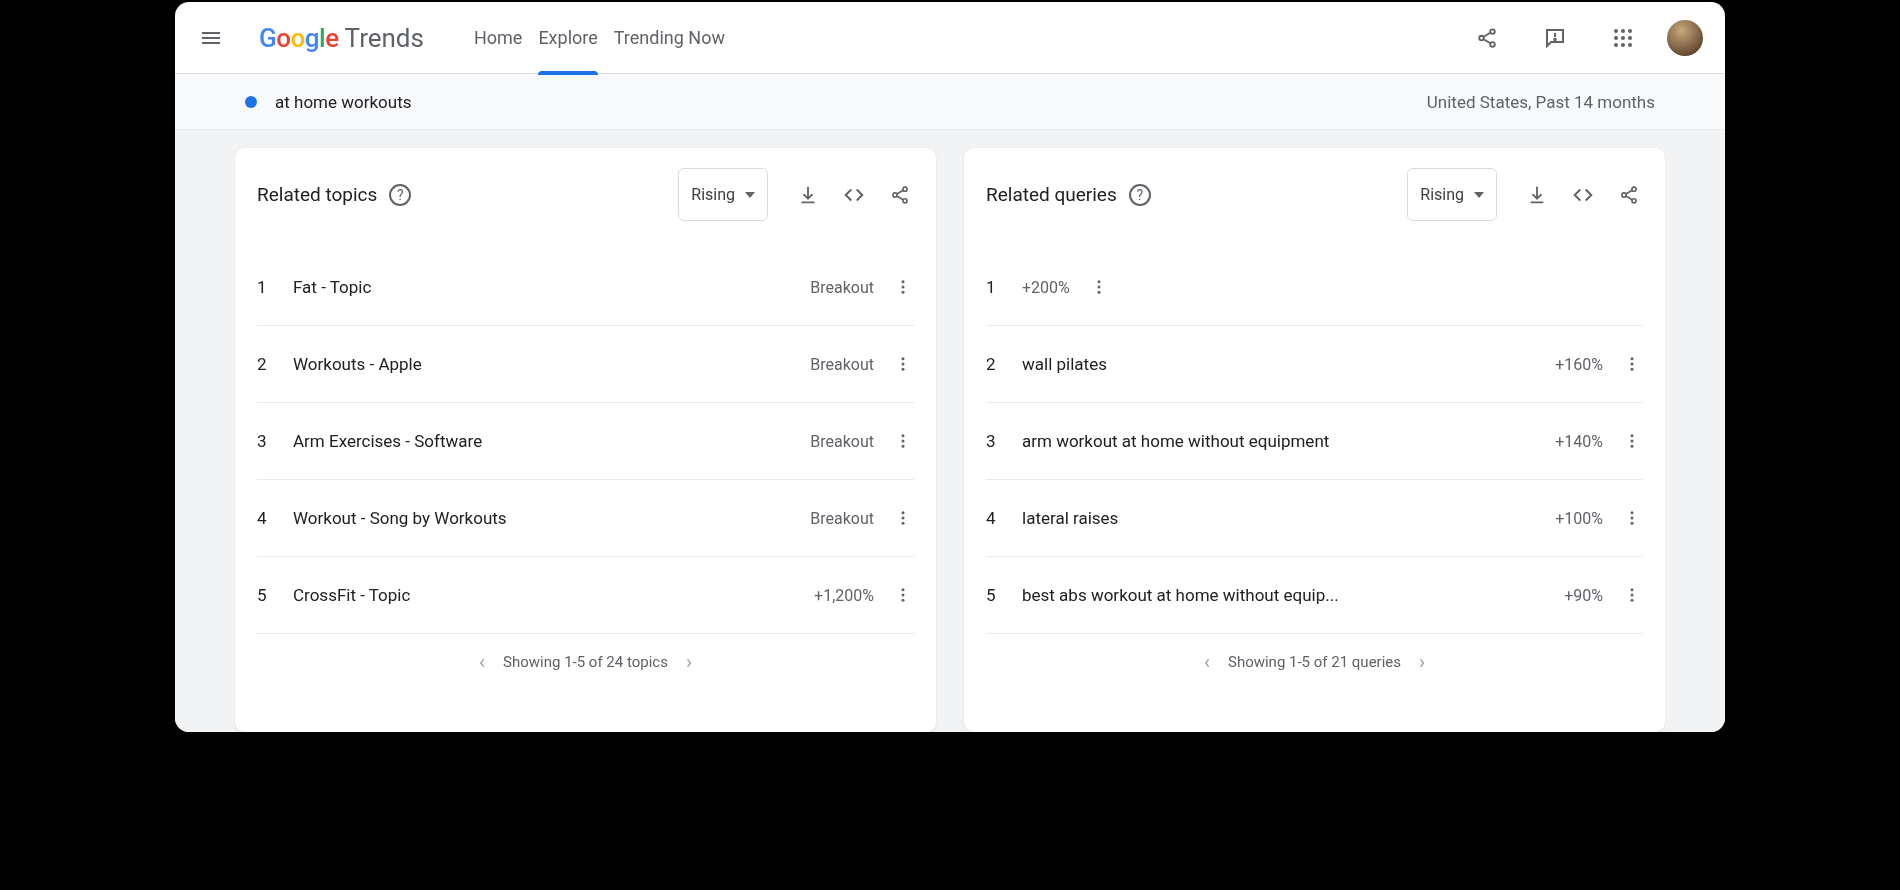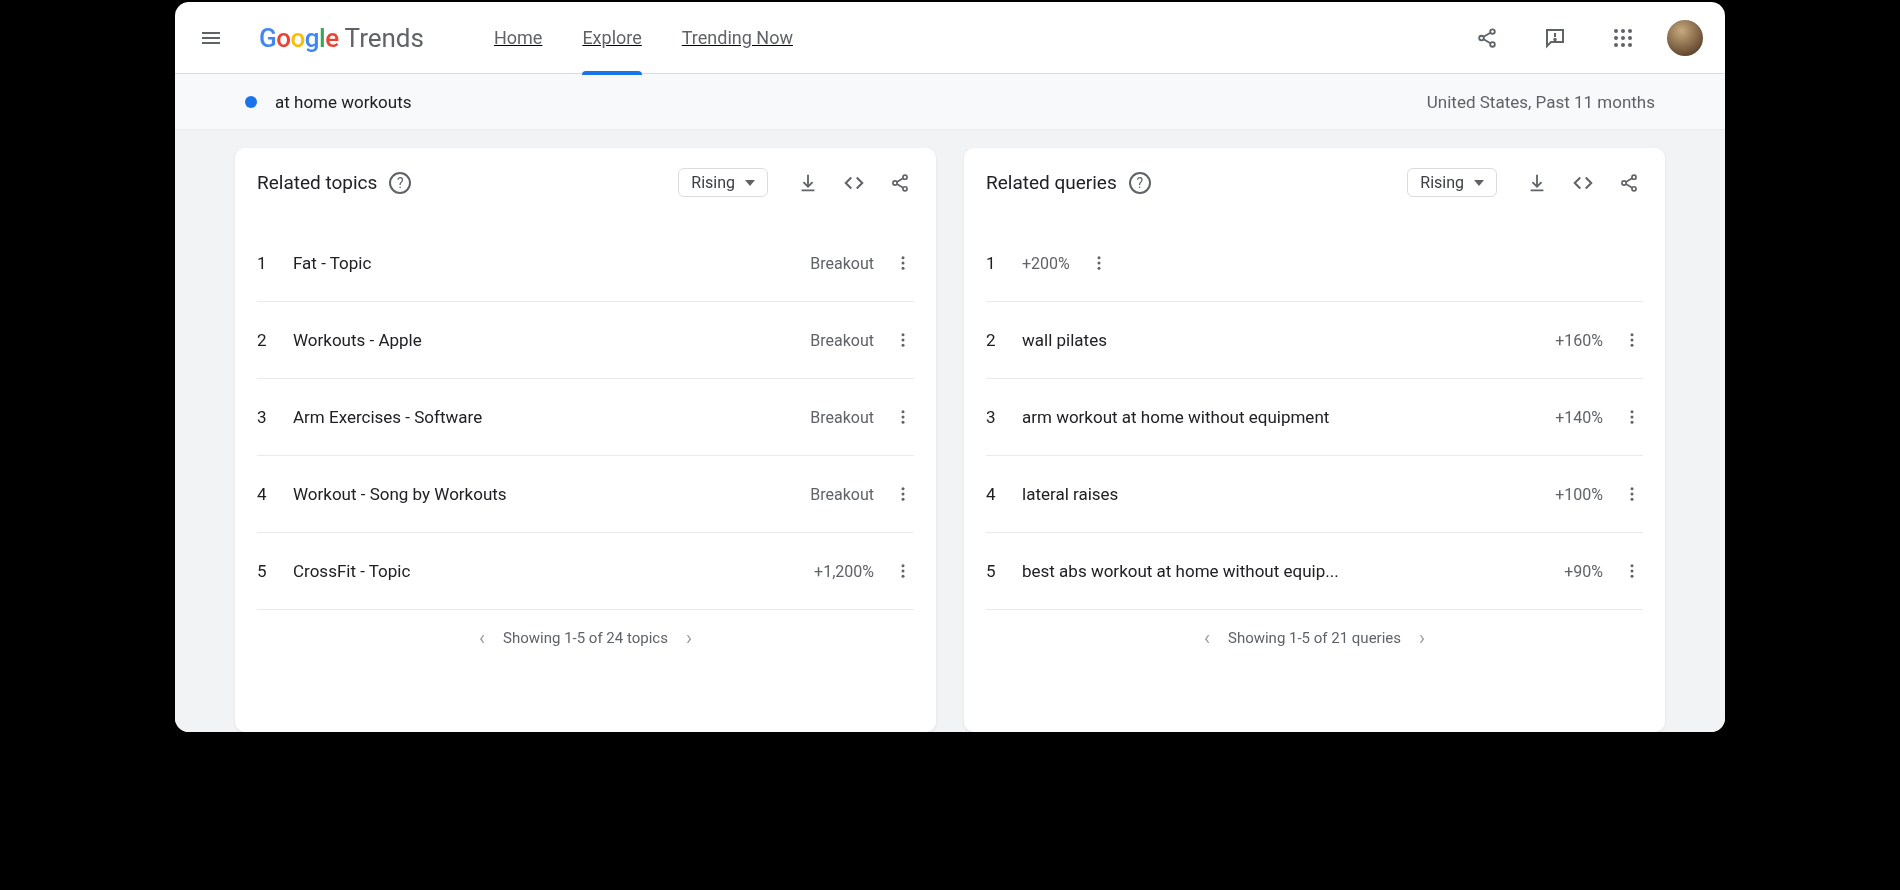--- a/index.html
+++ b/index.html
@@ -53,23 +53,21 @@
   .logo-google { font-size: 26px; font-weight: 500; letter-spacing: -0.5px; }
   .logo-google .g1 { color:#4285F4; }
   .logo-google .g2 { color:#EA4335; }
   .logo-google .g3 { color:#FBBC05; }
   .logo-google .g4 { color:#4285F4; }
   .logo-google .g5 { color:#34A853; }
   .logo-google .g6 { color:#EA4335; }
   .logo-trends { font-size: 26px; color:#5f6368; font-weight: 400; }
   .nav {
     display: flex;
-    gap: 40px;
-    margin-left: 20px;
-    text-decoration: underline;
+    gap: 16px;
   }
   .nav-item {
     font-size: 18px;
     color: #5f6368;
     height: 72px;
     display: flex;
     align-items: center;
     position: relative;
     cursor: pointer;
   }
@@ -138,21 +136,21 @@
   }
   .card-title { font-size: 19px; color:#202124; }
   .help-icon {
     width: 22px; height: 22px; border:2px solid #5f6368; border-radius:50%;
     display:flex; align-items:center; justify-content:center; font-size:14px; color:#5f6368;
   }
   .select {
     margin-left: auto;
     border: 1px solid #dadce0;
     border-radius: 6px;
-    padding: 4px 12px;
+    padding: 16px 12px;
     display: flex;
     align-items: center;
     gap: 10px;
     font-size: 16px;
     color: #3c4043;
     cursor: pointer;
   }
   .tri { width:0; height:0; border-left:5px solid transparent; border-right:5px solid transparent; border-top:6px solid #5f6368;}
   .toolbar-icons { display:flex; gap:18px; margin-left:14px; }
   .tool-ic { color:#5f6368; cursor:pointer; display:flex; align-items:center; justify-content:center; width:28px; height:28px;}
@@ -238,21 +236,21 @@
           <circle cx="10" cy="17" r="2"></circle>
           <circle cx="17" cy="17" r="2"></circle>
         </svg>
     </div>
     <div class="avatar"></div>
   </div>
 
   <div class="subbar">
     <span class="dot"></span>
     <span>at home workouts</span>
-    <span class="right">United States, Past 11 months</span>
+    <span class="right">United States, Past 14 months</span>
   </div>
 
   <div class="content">
 
     <div class="card">
       <div class="card-header">
         <span class="card-title">Related topics</span>
         <span class="help-icon">?</span>
         <div class="select">
           <span>Rising</span>

